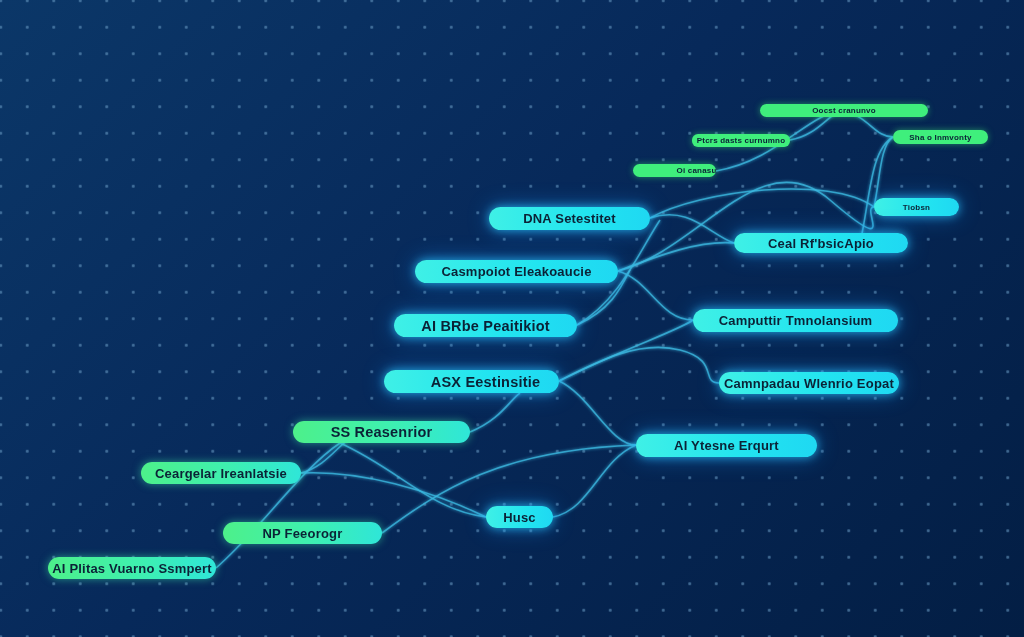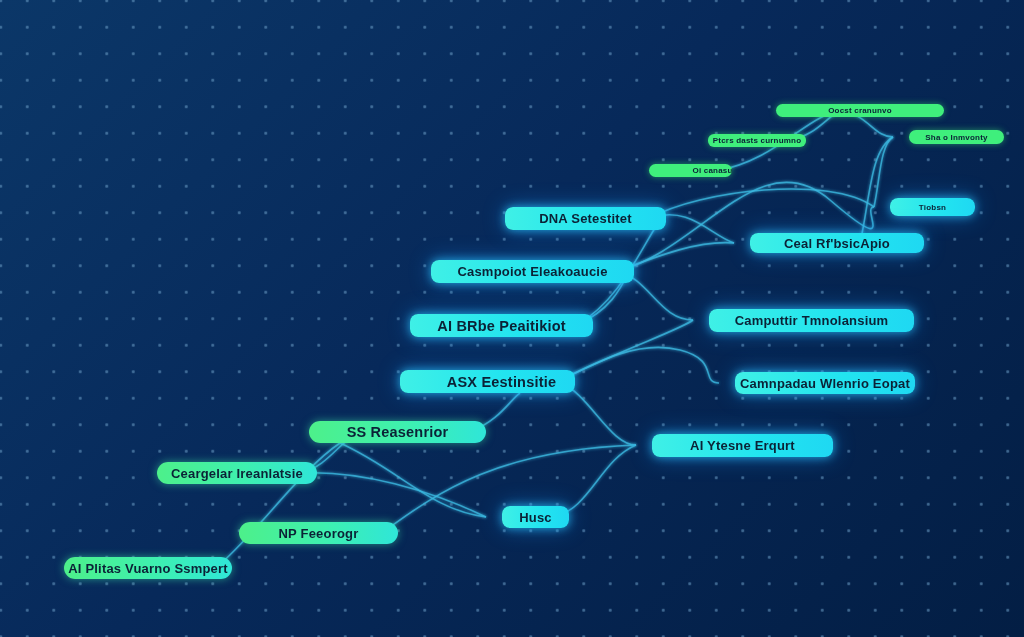--- a/index.html
+++ b/index.html
@@ -14,26 +14,24 @@
     background-size: 26.5px 26.5px;
     background-position: 14px 14px;
   }
   svg.links { position: absolute; left: 0; top: 0; }
   .node {
     position: absolute; box-sizing: border-box;
     border-radius: 999px;
     display: flex; align-items: center; justify-content: center;
     color: #0b2236; font-weight: bold; white-space: nowrap; overflow: hidden;
     letter-spacing: 0.2px;
-    margin-left: 16px;
   }
   .node.cyan {
     background: linear-gradient(90deg, #3ff0e6 0%, #22e4f0 60%, #1fd8f2 100%);
     box-shadow: 0 0 10px rgba(40,200,255,0.75), 0 0 22px rgba(30,150,255,0.45);
-    border-radius: 8px;
   }
   .node.green {
     background: linear-gradient(90deg, #4df08a 0%, #3ef0b0 55%, #2fe6d8 100%);
     box-shadow: 0 0 8px rgba(60,230,170,0.55);
   }
   .node.lime {
     background: #3fef7c;
     box-shadow: 0 0 6px rgba(60,240,120,0.5);
   }
   .node.small { font-size: 8px; }

